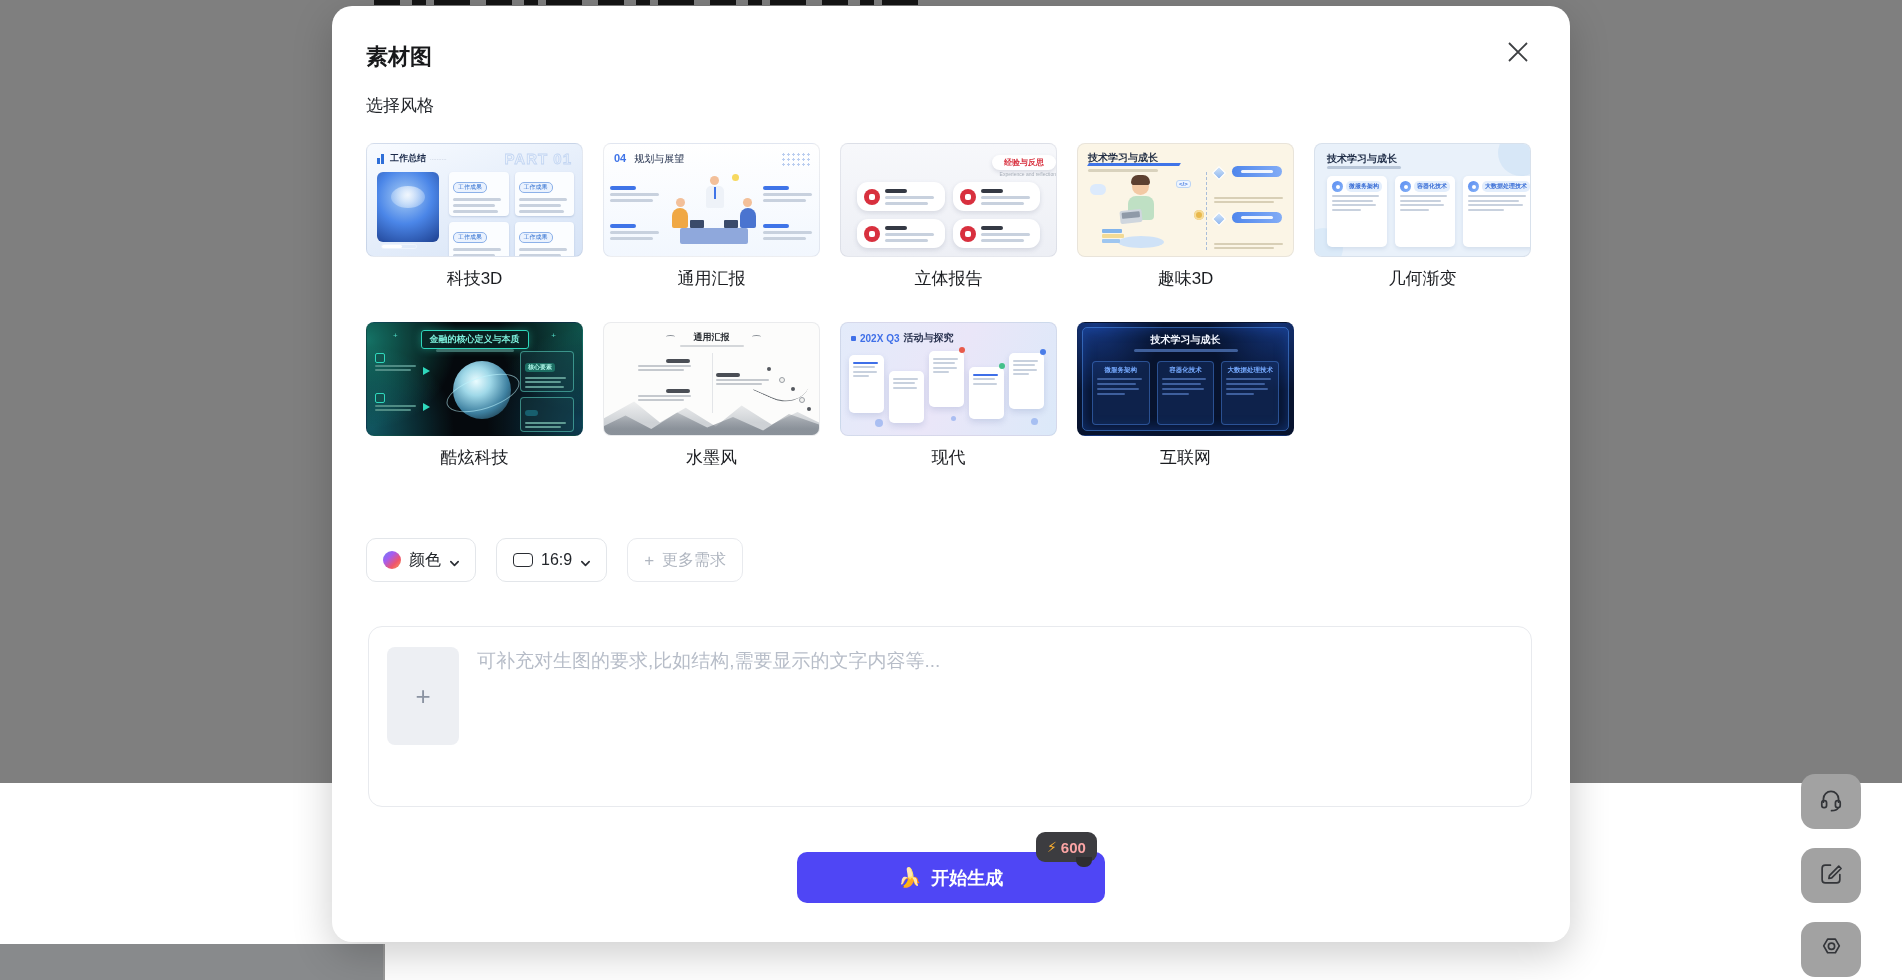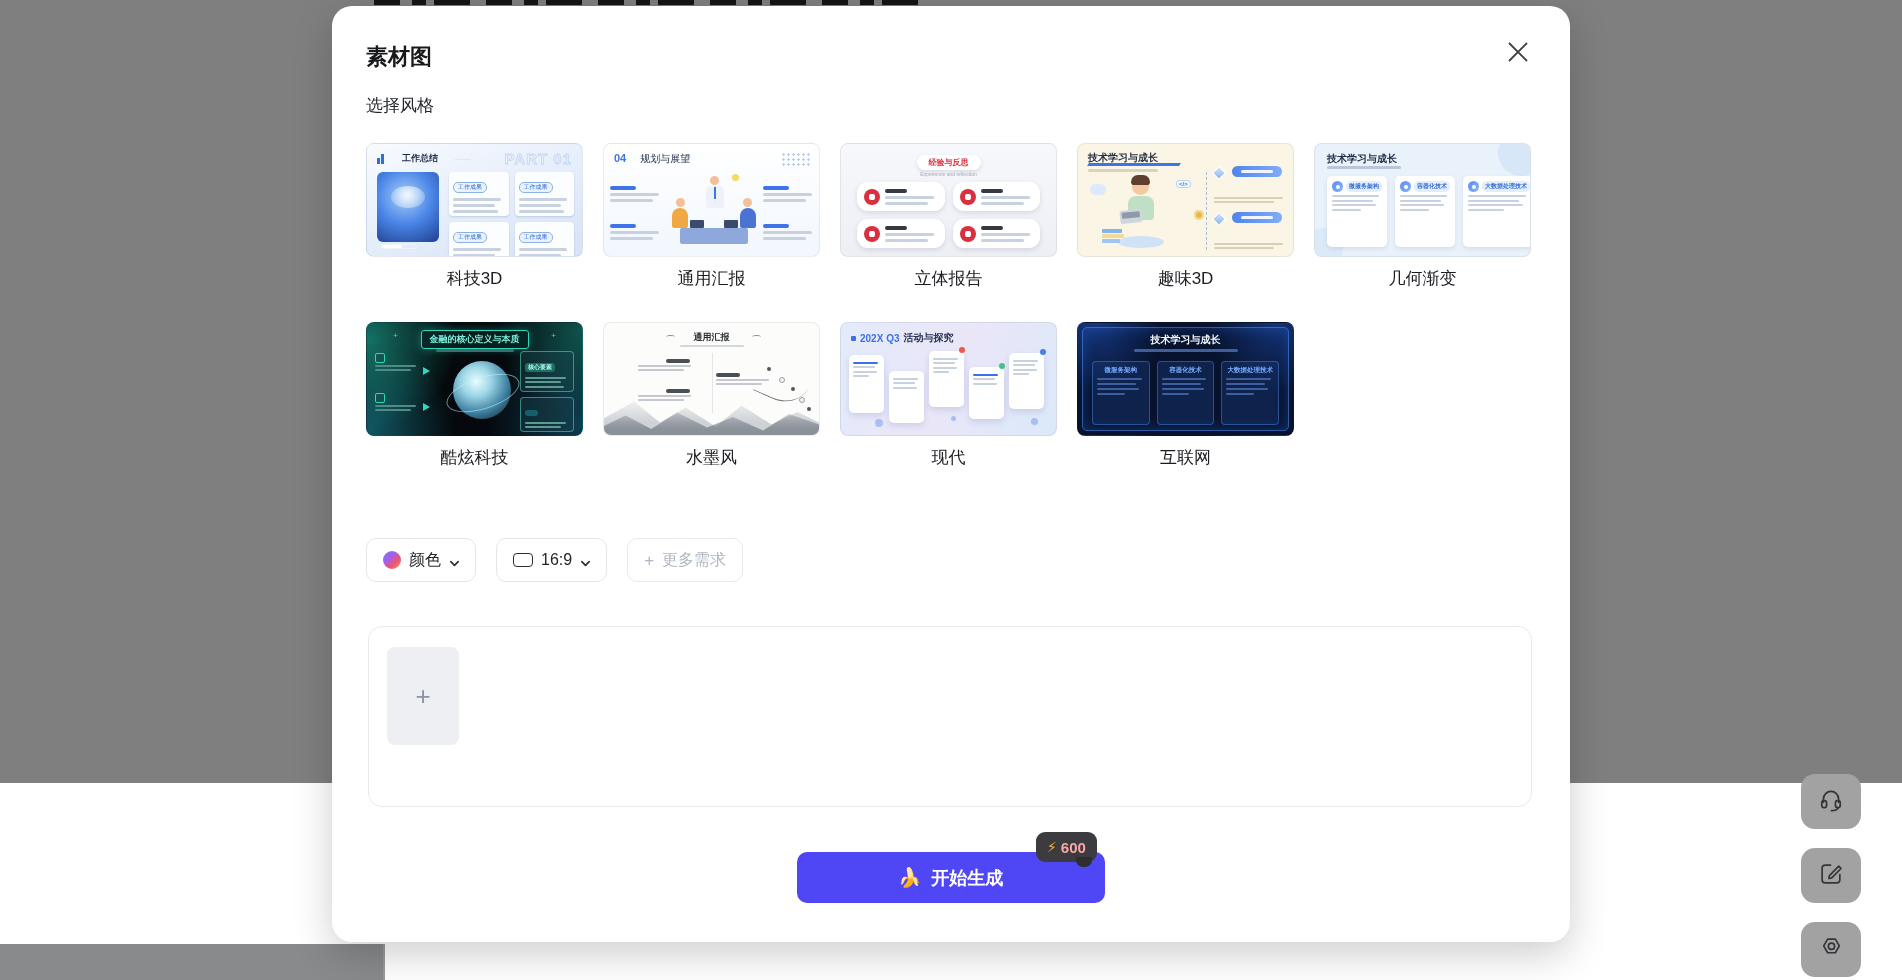--- a/index.html
+++ b/index.html
@@ -39,62 +39,62 @@
     border:1px solid rgba(20,40,80,.08); }
   .style-label { margin-top:10px; text-align:center; font-size:17px; color:#1b1d21; font-weight:500; }
 
   
   .bars i { display:block; height:3px; border-radius:2px; background:#c8d1de; margin-top:3px; }
   .bars i:nth-child(1){width:94%;} .bars i:nth-child(2){width:82%;}
   .bars i:nth-child(3){width:88%;} .bars i:nth-child(4){width:58%;}
 
   
   .t1 { background:linear-gradient(160deg,#f8fbff 0%,#e4edfa 55%,#d6e3f6 100%); }
-  .t1-head { position:absolute; left:10px; top:8px; display:flex; align-items:center; gap:16px; }
+  .t1-head { position:absolute; left:10px; top:8px; display:flex; align-items:center; gap:4px; }
   .t1-barsicon { width:9px; height:10px; display:flex; align-items:flex-end; gap:1px; }
   .t1-barsicon b { width:3px; background:#2f6fd8; display:block; } .t1-barsicon b:nth-child(1){height:6px;} .t1-barsicon b:nth-child(2){height:10px;}
   .t1-title { font-size:9px; font-weight:800; color:#1c2b4a; }
   .t1-sub { font-size:5px; color:#9aa6ba; }
   .t1-part { position:absolute; right:10px; top:6px; font-size:15px; font-weight:800; letter-spacing:1px;
     color:transparent; -webkit-text-stroke:0.8px #c2d5f2; }
   .t1-img { position:absolute; left:10px; top:28px; width:62px; height:70px; border-radius:6px;
     background:radial-gradient(circle at 45% 35%,#aacff6 0%,#4b86e8 48%,#1d3f8f 100%); }
   .t1-img::after { content:""; position:absolute; left:14px; top:14px; width:34px; height:22px; border-radius:50%;
     background:radial-gradient(circle at 50% 40%,rgba(255,255,255,.85),rgba(170,210,250,.2)); }
   .t1-prog { position:absolute; left:14px; bottom:7px; width:36px; height:5px; border:1px solid #eef4fd; border-radius:3px; }
   .t1-prog b { display:block; width:60%; height:100%; background:#fff; border-radius:3px; }
   .t1-grid { position:absolute; left:82px; top:28px; right:8px; bottom:8px;
     display:grid; grid-template-columns:1fr 1fr; gap:6px; }
   .t1-box { background:#fbfdff; border-radius:4px; box-shadow:0 1px 2px rgba(30,60,120,.18); padding:3px 4px; }
   .t1-pill { display:inline-block; font-size:6px; line-height:9px; color:#2f6fd0; border:1px solid #8cb1e9;
     background:#eaf2fe; border-radius:5px; padding:0 4px; margin-bottom:2px; }
 
   
   .t2 { background:linear-gradient(180deg,#ffffff 0%,#f2f7fe 100%); }
-  .t2-head { position:absolute; left:10px; top:8px; display:flex; align-items:baseline; gap:14px; }
+  .t2-head { position:absolute; left:10px; top:8px; display:flex; align-items:baseline; gap:8px; }
   .t2-num { font-size:11px; font-weight:800; color:#3f74e8; }
   .t2-title { font-size:10px; font-weight:400; color:#23304d; }
   .t2-dots { position:absolute; right:8px; top:8px; width:30px; height:16px;
     background-image:radial-gradient(#b9cdf0 1px,transparent 1.2px); background-size:5px 5px; }
   .t2-cluster { position:absolute; width:52px; }
   .t2-cluster b { display:block; width:26px; height:4px; border-radius:2px; background:#3f74e8; margin-bottom:2px; }
   .t2-fig { position:absolute; left:68px; top:30px; width:84px; height:78px; }
   .t2-person-head { position:absolute; width:9px; height:9px; border-radius:50%; background:#f3c09a; }
   .t2-stand-body { position:absolute; left:34px; top:12px; width:18px; height:22px; border-radius:5px 5px 2px 2px; background:#eef2f8; }
   .t2-stand-body::after { content:""; position:absolute; left:8px; top:1px; width:2px; height:12px; background:#3f74e8; }
   .t2-bulb { position:absolute; left:60px; top:0; width:7px; height:7px; border-radius:50%; background:#f7d960; }
   .t2-desk { position:absolute; left:8px; bottom:8px; width:68px; height:16px; border-radius:2px; background:#8fa8dc; }
   .t2-desk::before,.t2-desk::after { content:""; position:absolute; top:-8px; width:14px; height:8px; background:#3a4a6a; border-radius:1px; }
   .t2-desk::before{left:10px;} .t2-desk::after{right:10px;}
   .t2-sitL { position:absolute; left:0px; top:34px; width:16px; height:20px; border-radius:8px 8px 2px 2px; background:#f0a844; }
   .t2-sitR { position:absolute; right:0px; top:34px; width:16px; height:20px; border-radius:8px 8px 2px 2px; background:#4a74d0; }
 
   
   .t3 { background:linear-gradient(180deg,#f7f8fb 0%,#edeff5 100%); }
-  .t3-titlewrap { position:absolute; left:0; right:0; top:7px; text-align:center; }
+  .t3-titlewrap { position:absolute; left:0; right:0; top:7px; text-align:right; }
   .t3-titlepill { display:inline-block; background:#fff; border-radius:9px; padding:2px 12px;
     box-shadow:0 2px 4px rgba(60,70,100,.15); font-size:8px; font-weight:800; color:#d8303e; }
   .t3-sub { font-size:5px; color:#a6adb8; margin-top:1px; }
   .t3-grid { position:absolute; left:16px; right:16px; top:38px; bottom:8px;
     display:grid; grid-template-columns:1fr 1fr; gap:8px; }
   .t3-card { background:#fff; border-radius:11px; box-shadow:0 2px 5px rgba(50,60,90,.14);
     display:flex; align-items:center; gap:5px; padding:4px 7px; }
   .t3-ico { width:16px; height:16px; border-radius:50%; background:#d8303e; flex-shrink:0; position:relative; }
   .t3-ico::after { content:""; position:absolute; left:5px; top:5px; width:6px; height:6px; border-radius:2px; background:#fff; }
   .t3-card .t3-txt { flex:1; }
@@ -552,20 +552,21 @@
       <div class="filter-btn more-btn">
         <span class="plus-glyph">+</span>
         <span>更多需求</span>
       </div>
     </div>
 
     <div class="prompt-box">
       <div class="upload-plus">
         <span>+</span>
       </div>
+      <textarea class="prompt-input" placeholder="可补充对生图的要求,比如结构,需要显示的文字内容等..." style=""></textarea>
     </div>
 
     <div class="gen-wrap">
       <div class="cost-badge">
         <span class="bolt">⚡</span>
         <span class="cost-num">600</span>
       </div>
       <button class="gen-btn">
         <span class="gen-emoji">🍌</span>
         <span>开始生成</span>

